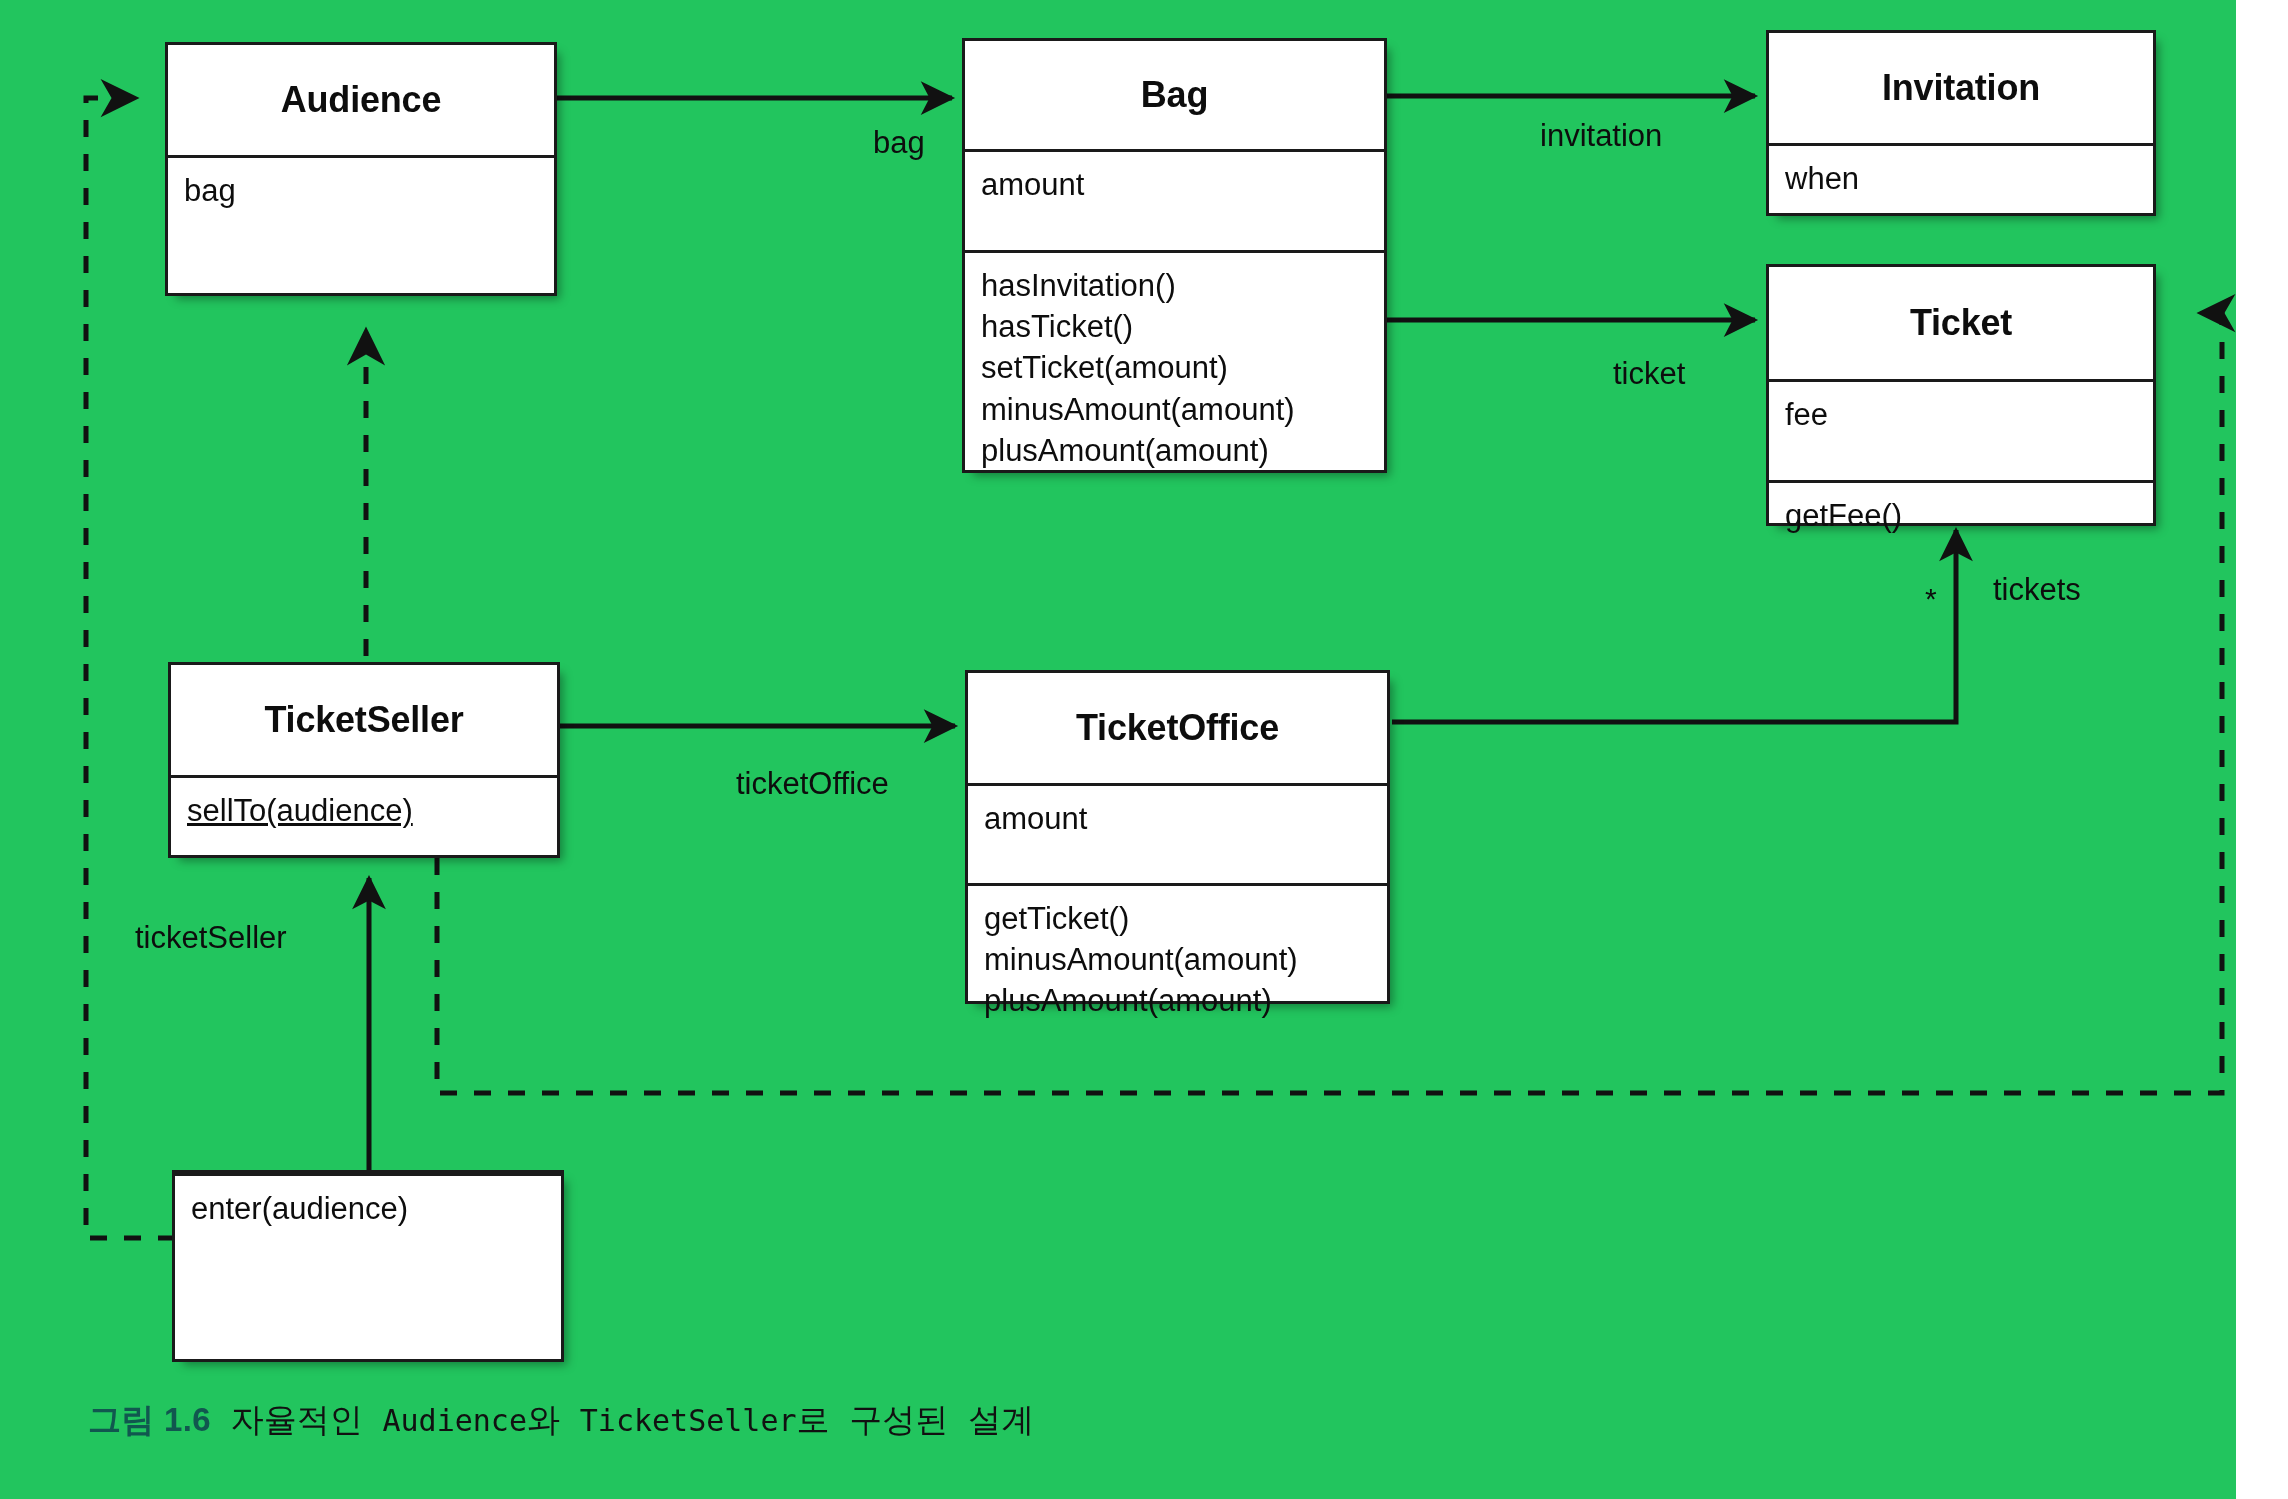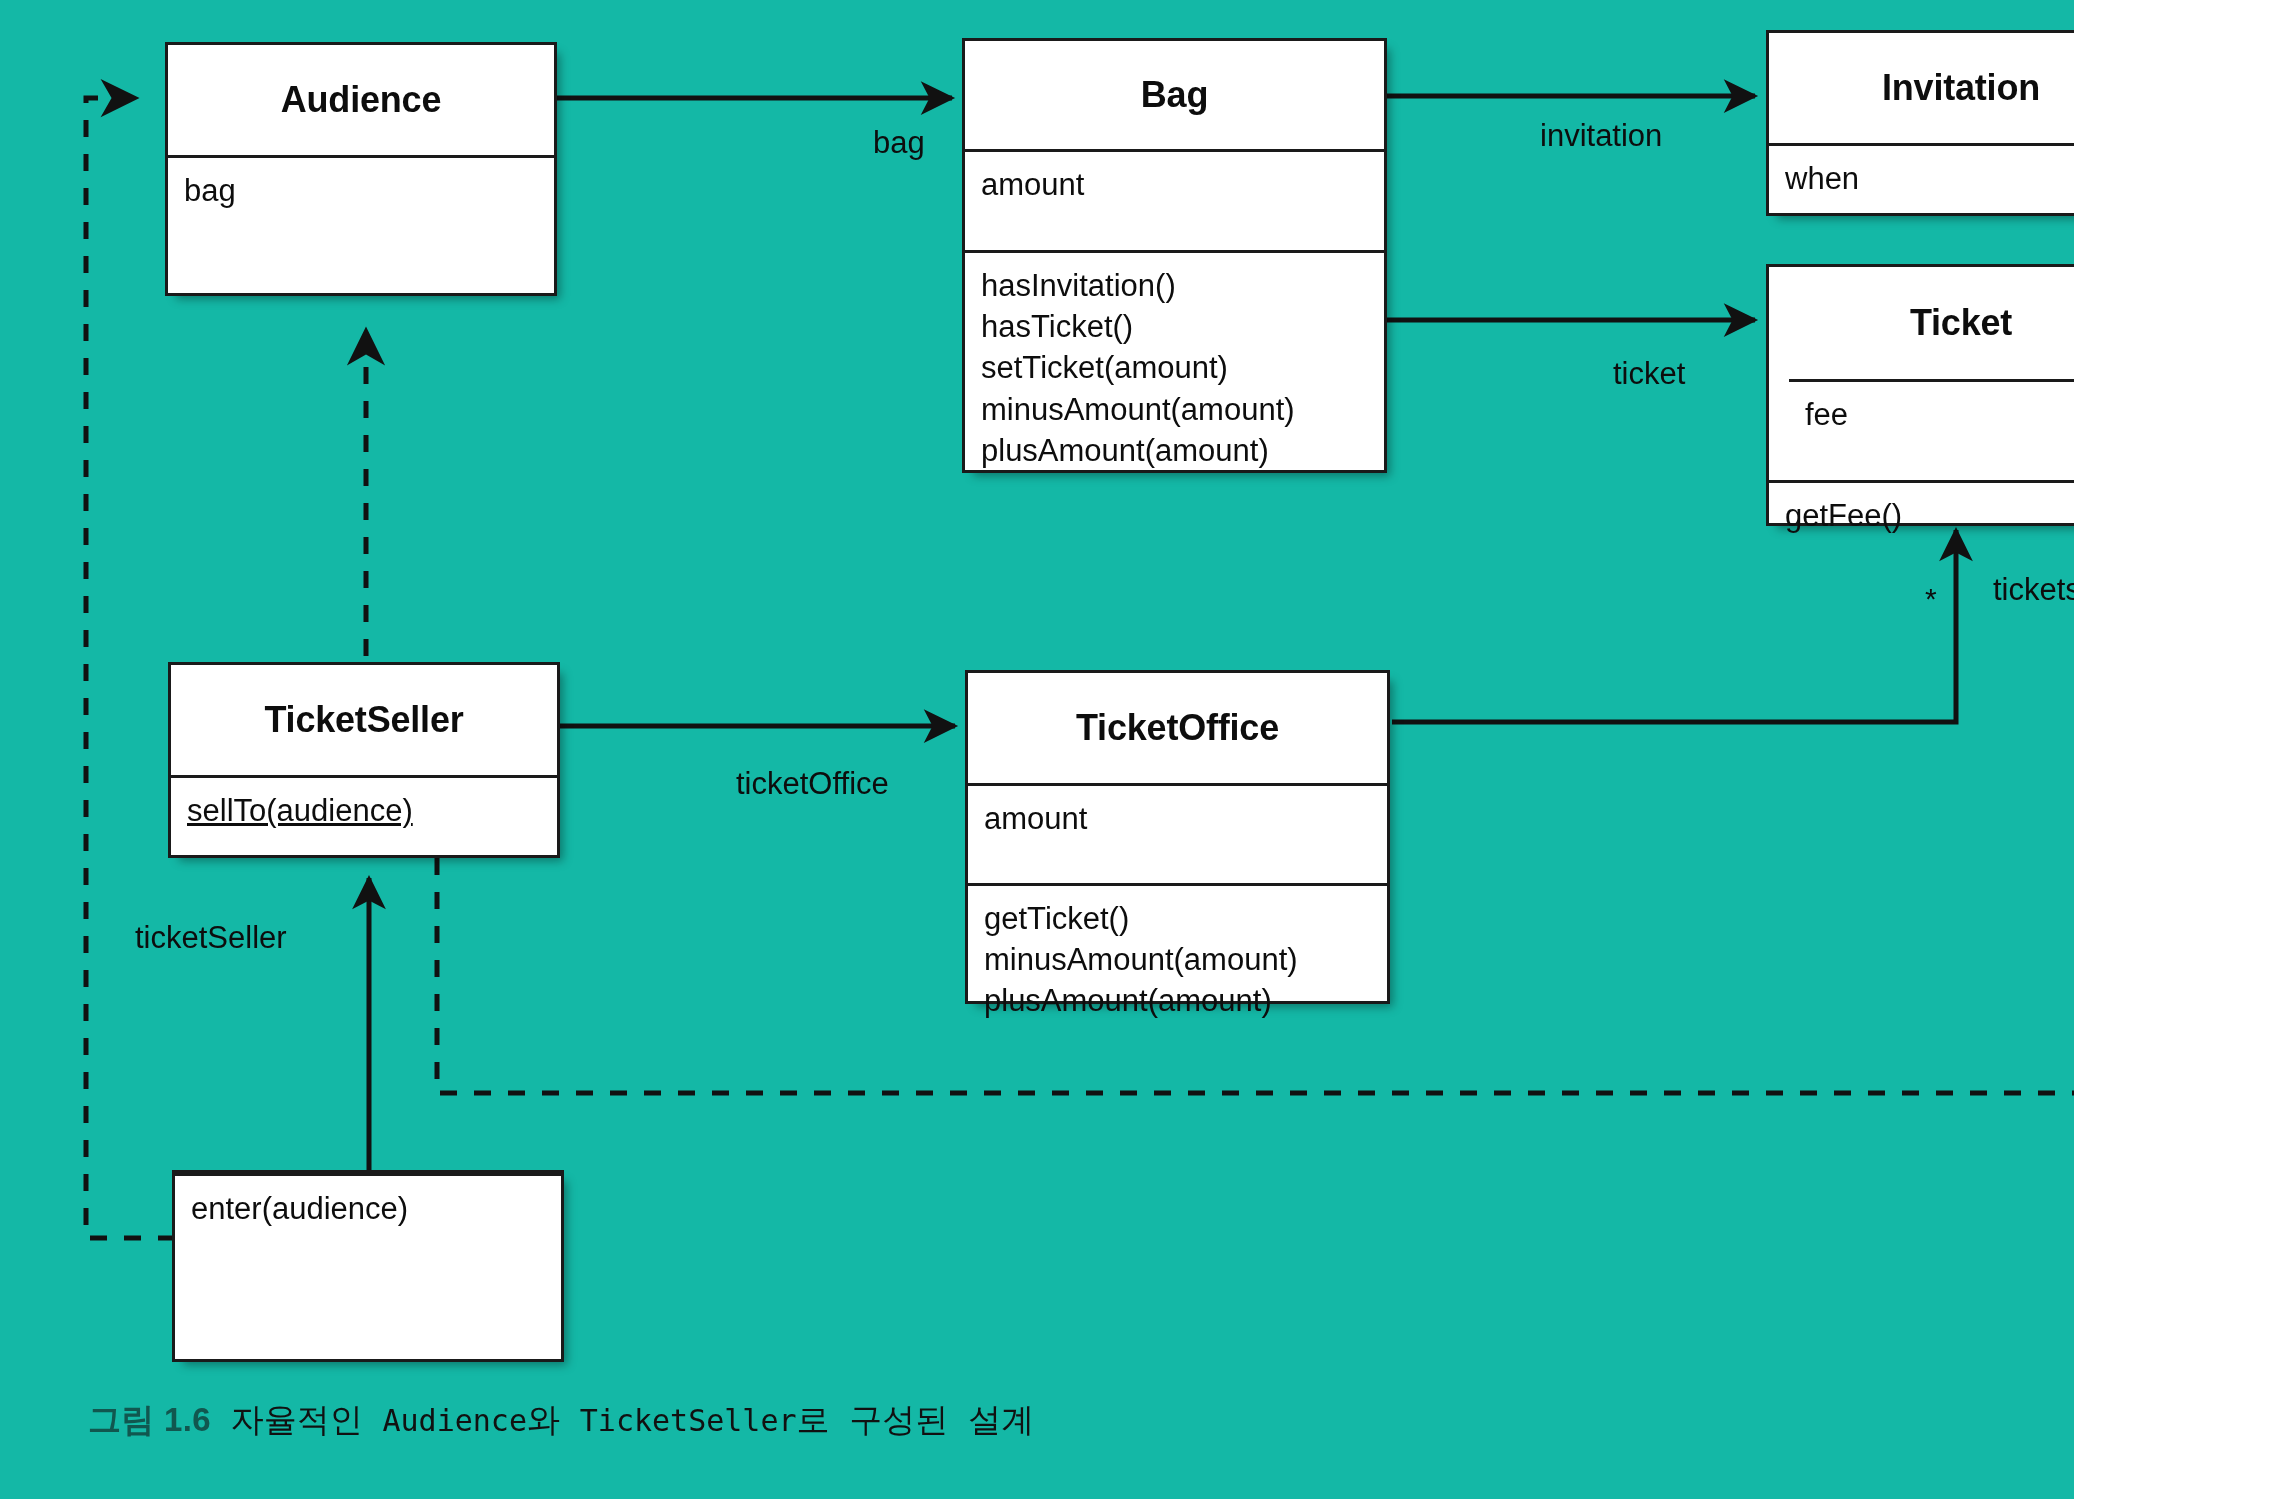--- a/index.html
+++ b/index.html
@@ -5,23 +5,23 @@
   html, body {
     margin: 0;
     padding: 0;
     background: #ffffff;
   }
   body {
     font-family: "Liberation Sans", sans-serif;
   }
   #page {
     position: relative;
-    width: 2074px;
+    width: 2236px;
     height: 1499px;
-    background: #14b8a6;
+    background: #22c55e;
     overflow: hidden;
   }
   
   .uml-class {
     position: absolute;
     box-sizing: border-box;
     background: #ffffff;
     border: 3px solid #1a1a1a;
     box-shadow: 7px 7px 9px -4px rgba(0,0,0,0.35);
     z-index: 5;
@@ -158,21 +158,21 @@
 
   <div class="uml-class" style="left:1766px; top:30px; width:390px; height:186px;">
     <div class="uml-name" style="height:110px;">Invitation</div>
     <div class="uml-compartment" style="height:70px;">
       <div class="member">when</div>
     </div>
   </div>
 
   <div class="uml-class" style="left:1766px; top:264px; width:390px; height:262px;">
     <div class="uml-name" style="height:112px;">Ticket</div>
-    <div class="uml-compartment" style="height:72px;margin-left:20px;">
+    <div class="uml-compartment" style="height:72px;">
       <div class="member">fee</div>
     </div>
     <div class="uml-compartment" style="height:72px;">
       <div class="member">getFee()</div>
     </div>
   </div>
 
   <div class="uml-class" style="left:168px; top:662px; width:392px; height:196px;">
     <div class="uml-name" style="height:110px;">TicketSeller</div>
     <div class="uml-compartment" style="height:80px;text-decoration:underline;">

